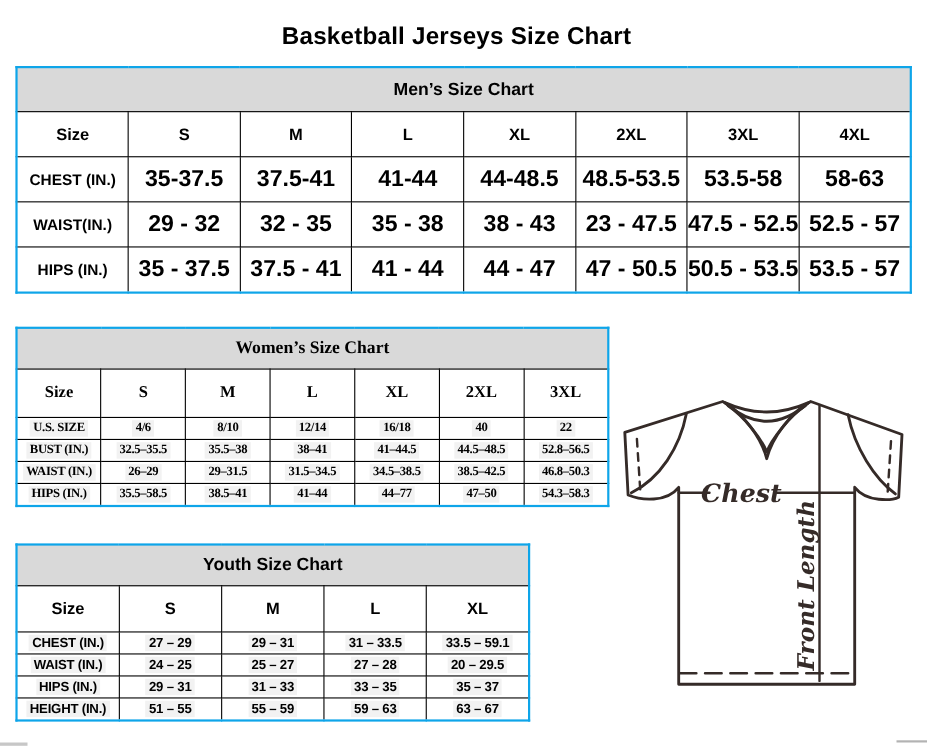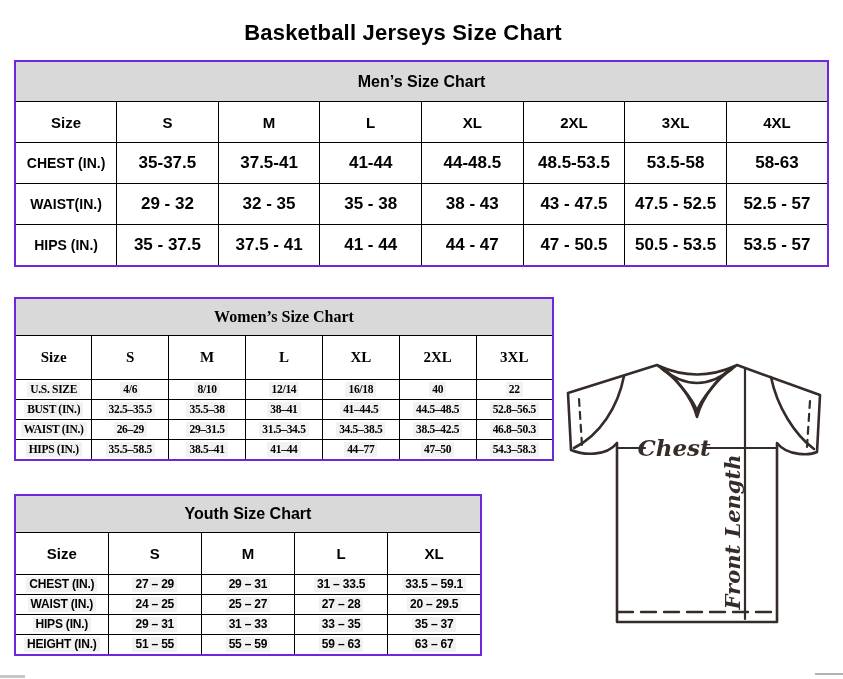--- a/index.html
+++ b/index.html
@@ -5,46 +5,46 @@
   html,body { margin:0; padding:0; }
   body {
     width:843px; height:679px;
     background:#ffffff;
     position:relative;
     overflow:hidden;
     font-family:"Liberation Sans", sans-serif;
     color:#000;
   }
   .page-title {
-    position:absolute; left:0; top:5px; width:806px;
+    position:absolute; left:12px; top:5px; width:806px;
     text-align:center;
     font-size:22px; font-weight:700;
     letter-spacing:0.2px;
   }
   table.chart {
     position:absolute;
     border-collapse:collapse;
     table-layout:fixed;
-    border:2px solid #6d28d9;
+    border:2px solid #0ea5e9;
     background:#fff;
   }
   table.chart th, table.chart td {
     border:1px solid #000;
     text-align:center;
     vertical-align:middle;
     font-weight:700;
     padding:0;
   }
   table.chart .banner { background:var(--header-bg,#d9d9d9); font-size:16px; }
 
   .t-mens   { left:14px; top:60px;  width:815px; }
   .t-mens .banner { height:39px; }
   .t-mens .size-row th { height:40px; font-size:15px; }
   .t-mens .size-row th:first-child { width:117px; }
-  .t-mens tbody th, .t-mens tbody td { height:40px; font-size:17px; }
+  .t-mens tbody th, .t-mens tbody td { height:40px; font-size:21px; }
   .t-mens tbody th { font-size:14px; }
 
   .t-womens { left:14px; top:297px; width:540px;font-family:Liberation Serif, serif; }
   .t-womens .banner { height:36px; }
   .t-womens .size-row th { height:43px; font-size:15px; }
   .t-womens .size-row th:first-child { width:89px; }
   .t-womens tbody th, .t-womens tbody td { height:19px; font-size:11.5px; letter-spacing:-0.3px; }
 
   .t-youth  { left:14px; top:494px; width:468px; }
   .t-youth .banner { height:36px; }
@@ -102,21 +102,21 @@
         <td><span class="v">48.5-53.5</span></td>
         <td><span class="v">53.5-58</span></td>
         <td><span class="v">58-63</span></td>
       </tr>
       <tr>
         <th><span class="v">WAIST(IN.)</span></th>
         <td><span class="v">29 - 32</span></td>
         <td><span class="v">32 - 35</span></td>
         <td><span class="v">35 - 38</span></td>
         <td><span class="v">38 - 43</span></td>
-        <td><span class="v">43 - 47.5</span></td>
+        <td><span class="v">23 - 47.5</span></td>
         <td><span class="v">47.5 - 52.5</span></td>
         <td><span class="v">52.5 - 57</span></td>
       </tr>
       <tr>
         <th><span class="v">HIPS (IN.)</span></th>
         <td><span class="v">35 - 37.5</span></td>
         <td><span class="v">37.5 - 41</span></td>
         <td><span class="v">41 - 44</span></td>
         <td><span class="v">44 - 47</span></td>
         <td><span class="v">47 - 50.5</span></td>

